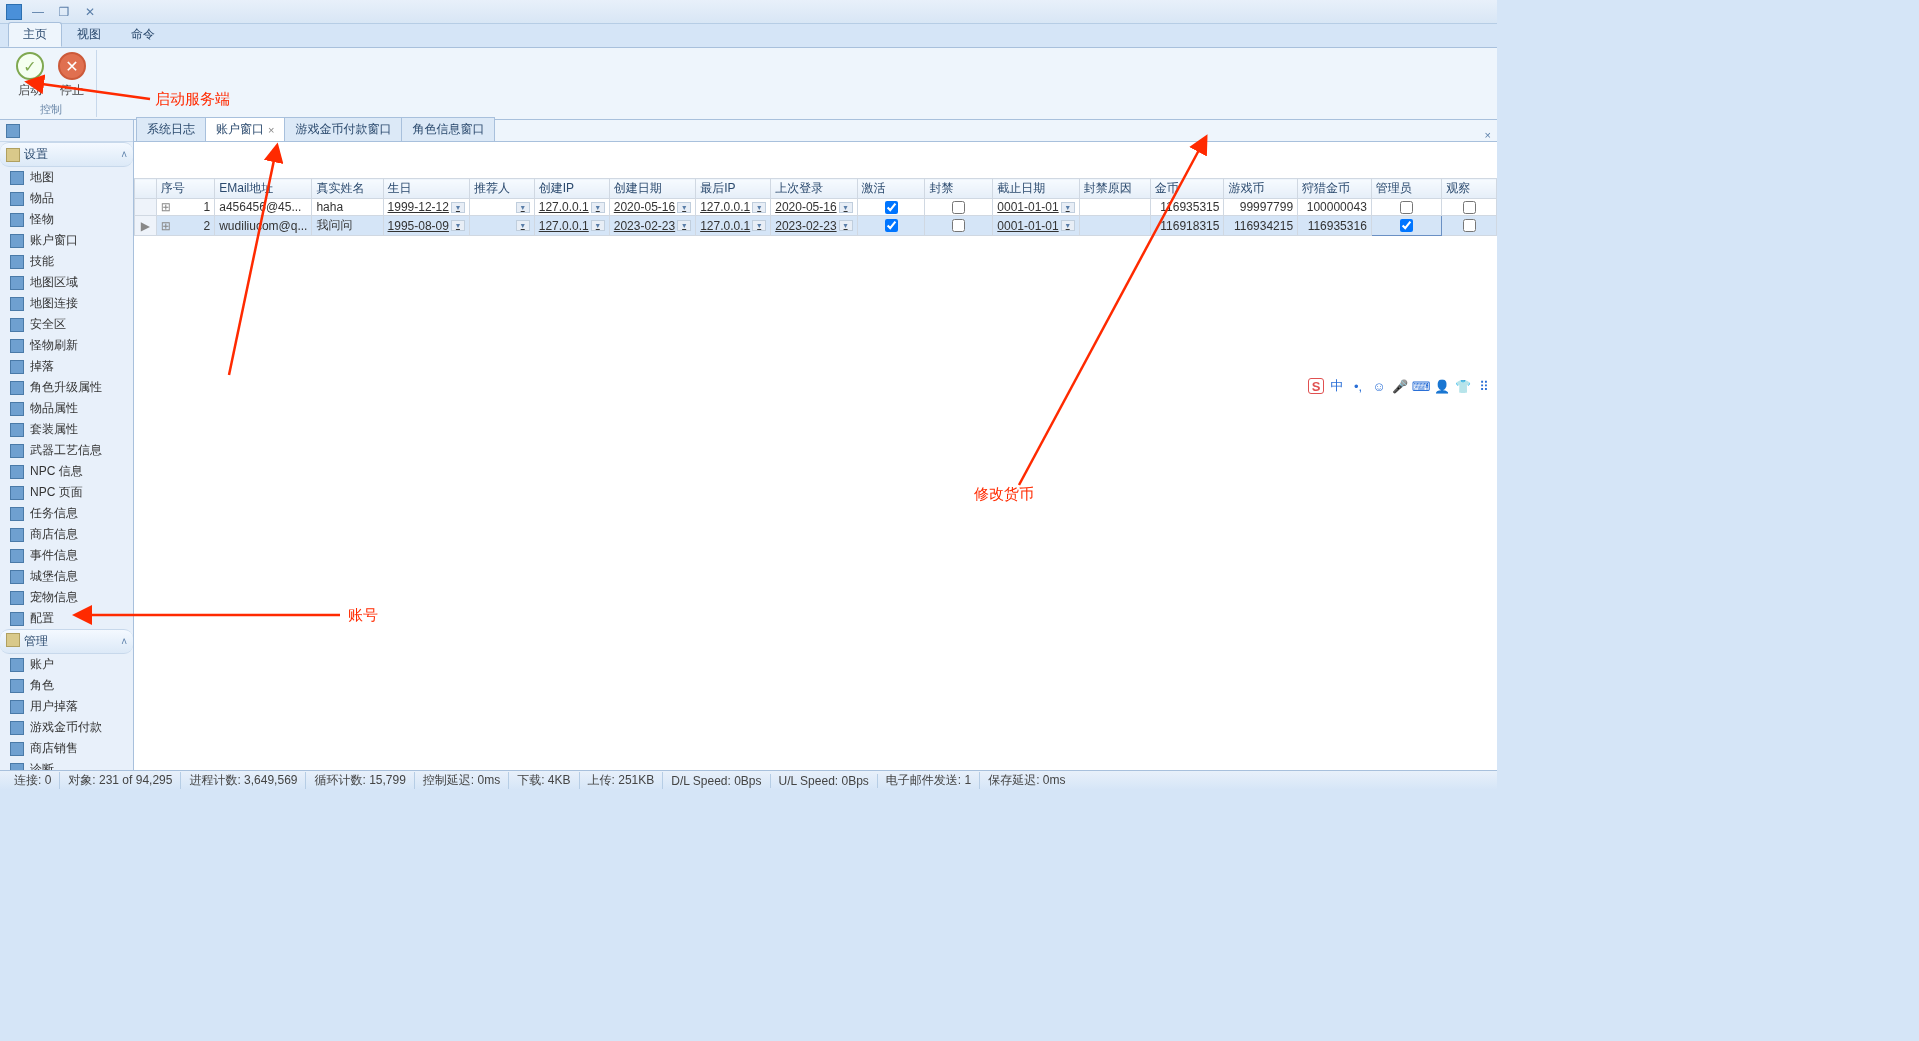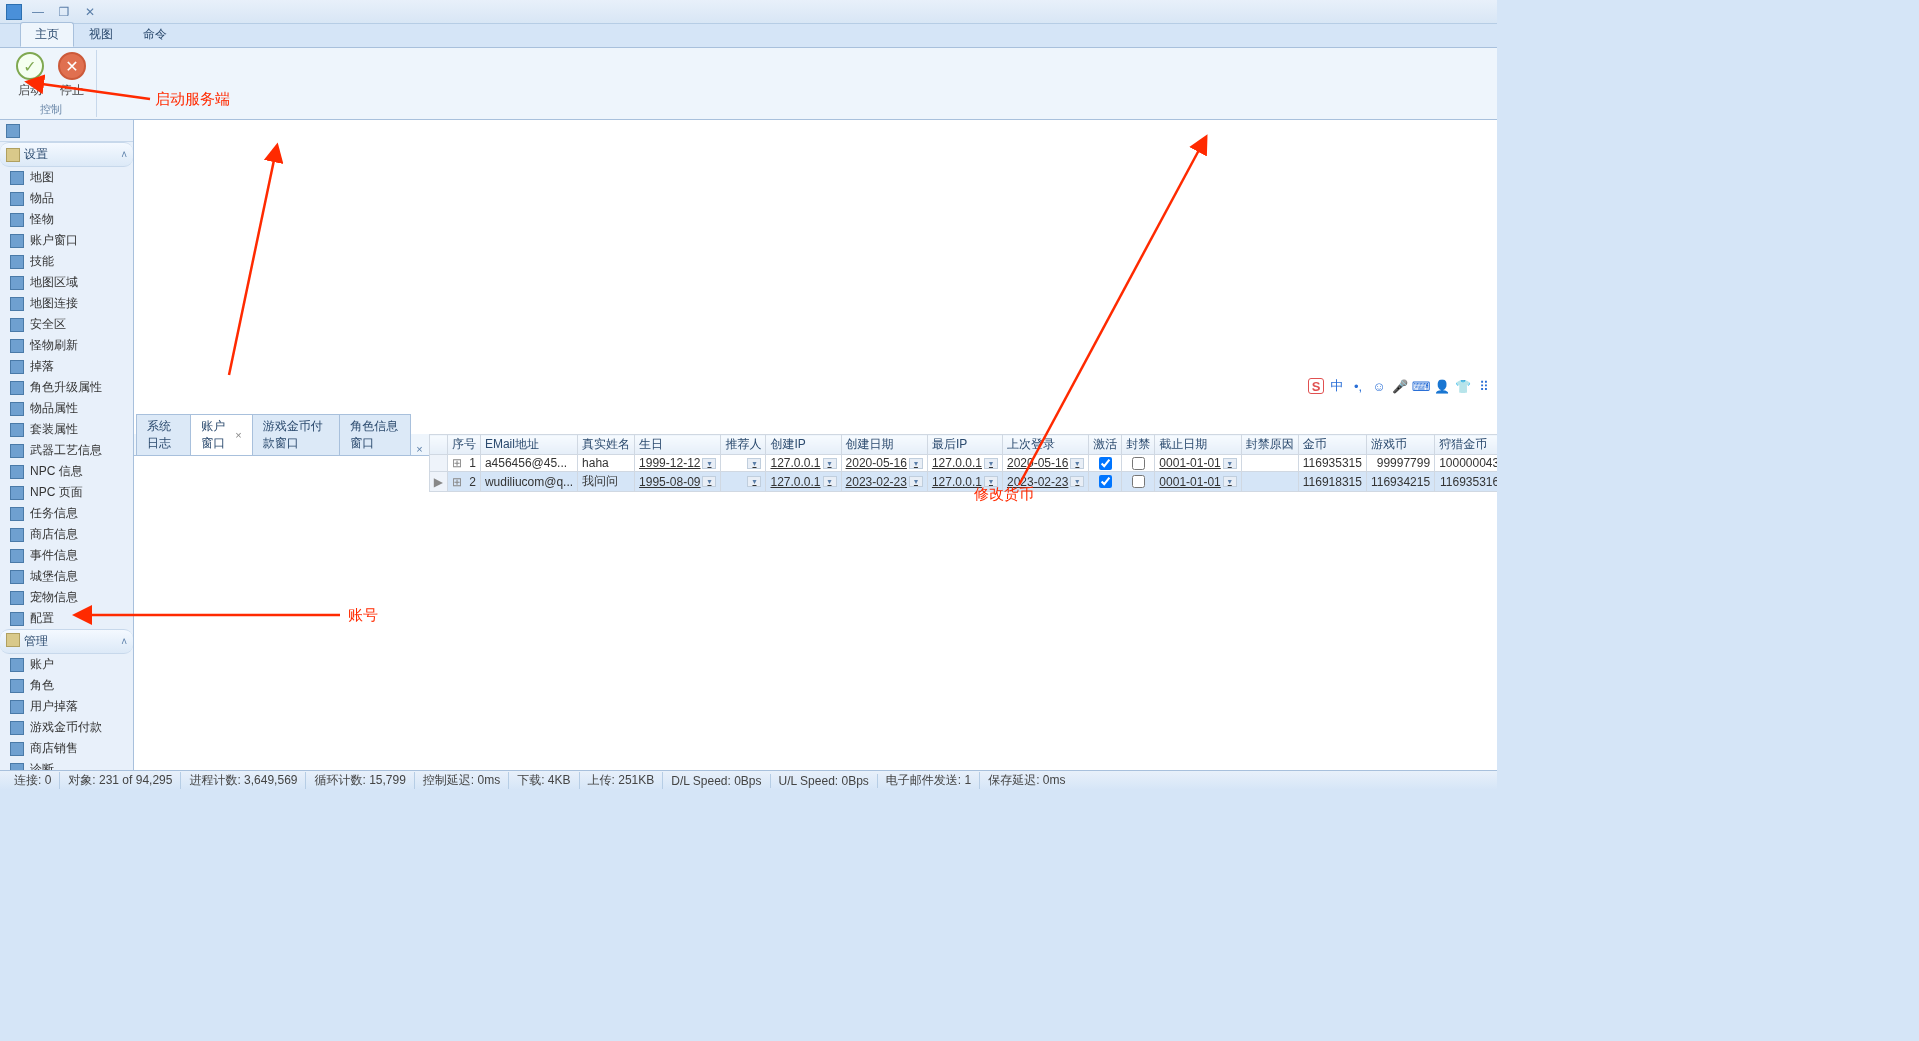--- a/index.html
+++ b/index.html
@@ -24,21 +24,21 @@
 .title-bar .icon { width:16px; height:16px; background:#4a90d9; border:1px solid #2c6fb0; margin-right:6px; }
 .title-bar .title { flex:1; text-align:center; color:#555;}
 .title-bar .winbtns { display:flex; gap:6px;}
 .title-bar .winbtn { width:20px; height:14px; display:flex; align-items:center; justify-content:center; color:#5a7ea8; cursor:pointer;}
 
 .menu-tabs {
   height: 24px;
   background: #d5e5f7;
   display: flex;
   align-items: flex-end;
-  padding-left: 20px;
+  padding-left: 8px;
   border-bottom: 1px solid #a8c0dc;
 }
 .menu-tab {
   padding: 3px 14px;
   font-size: 12px;
   color: #2b4a6e;
   cursor:pointer;
   border: 1px solid transparent;
 }
 .menu-tab.active {
@@ -91,24 +91,23 @@
 .side-group-hdr .chev { font-size:10px; color:#5a7ea8;}
 .side-item {
   display:flex; align-items:center; padding:2px 6px 2px 10px;
   cursor:pointer; color:#333;
 }
 .side-item .sicon { width:14px; height:14px; margin-right:6px; background:#6fa0d0; border:1px solid #4a7aa8; flex-shrink:0;}
 
 .content {
   flex:1;
   display:flex;
-  flex-direction:row;
+  flex-direction:column;
   background:#fff;
   position:relative;
-  align-items:center;
 }
 .doc-tabs {
   height:22px;
   background:#eef5fc;
   border-bottom:1px solid #a8c0dc;
   display:flex;
   align-items:flex-end;
   padding-left:2px;
 }
 .doc-tab {

